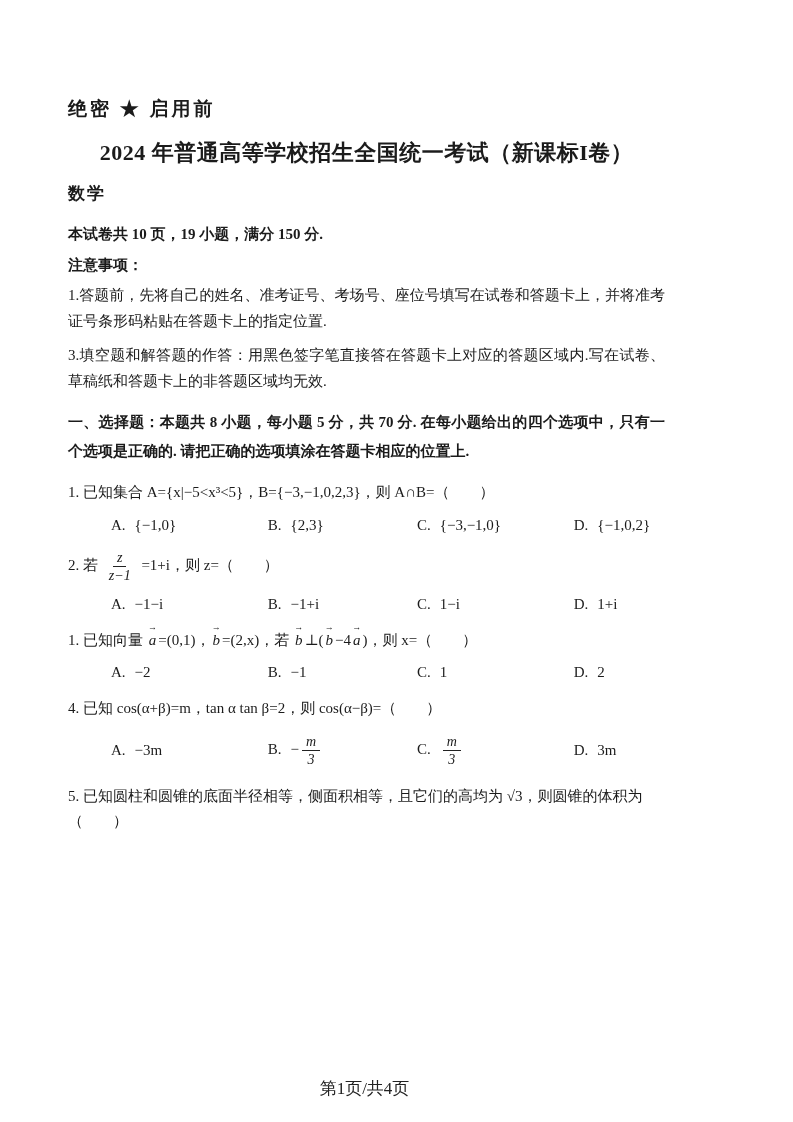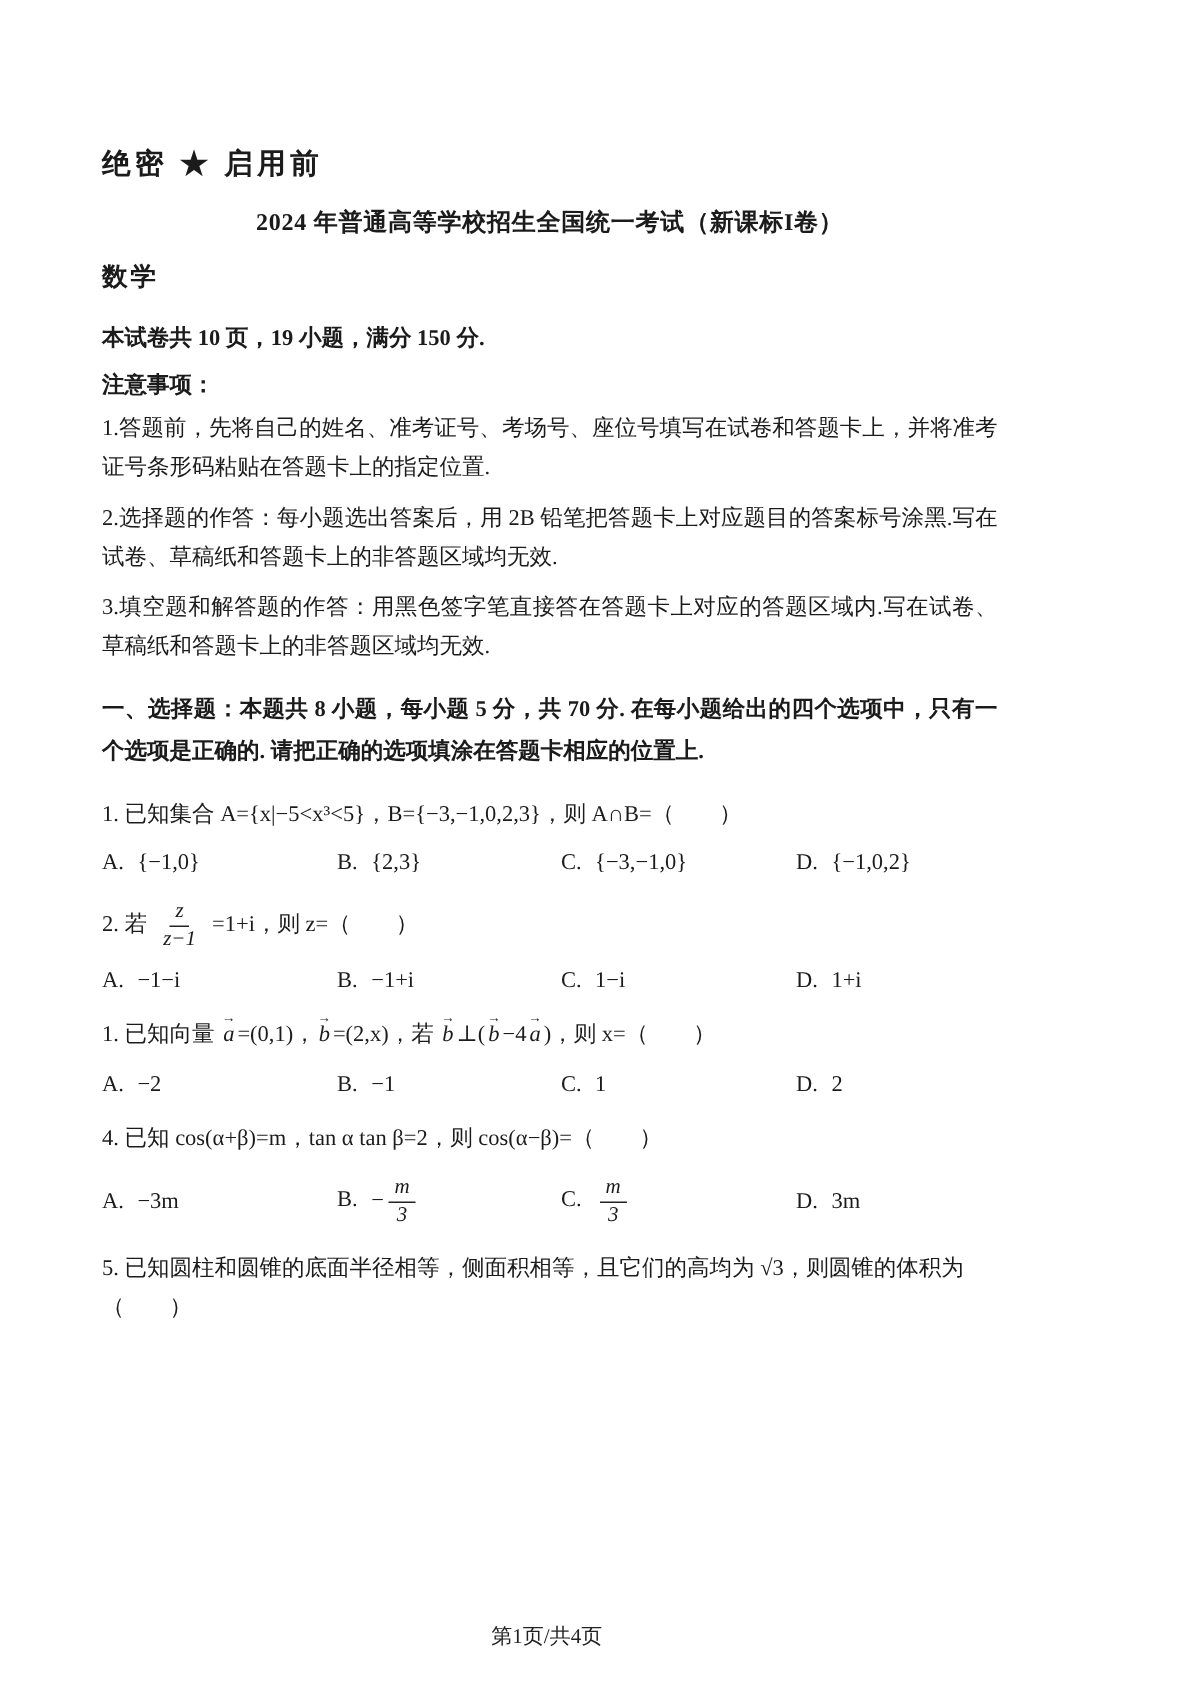--- a/index.html
+++ b/index.html
@@ -4,57 +4,56 @@
 <style>
   * { margin:0; padding:0; box-sizing:border-box; }
   html,body { background:#ffffff; }
   .page {
     width:729px; height:1122px; background:#ffffff; color:#1b1b1b;
     font-family:"Liberation Serif","DejaVu Serif",serif;
     font-size:15px; position:relative; padding:96px 64px 0 68px;
     overflow:hidden;
   }
   .secret { font-size:19px; font-weight:bold; letter-spacing:3px; }
-  .title  { text-align:center; font-size:16px; font-weight:bold; margin-top:16px; letter-spacing:0.5px; }
+  .title  { text-align:center; font-size:22px; font-weight:bold; margin-top:16px; letter-spacing:0.5px; }
   .subject{ font-size:17px; font-weight:bold; margin-top:14px; letter-spacing:2px; }
   .info   { font-weight:bold; margin-top:20px; }
   .notice-title { font-weight:bold; margin-top:12px; }
   .notice { line-height:1.75; margin-top:7px; text-align:justify; }
   .section-title { font-weight:bold; line-height:1.9; margin-top:14px; text-align:justify; }
   .question { margin-top:15px; }
   .stem { line-height:1.7; }
   .options { display:grid; grid-template-columns:1.05fr 1fr 1.05fr 0.9fr; margin-top:11px; align-items:center; }
-  .opt { white-space:nowrap; }
+  .opt { white-space:nowrap;margin-left:43px; }
   .opt-label { margin-right:9px; }
   .frac { display:inline-flex; flex-direction:column; align-items:center; vertical-align:middle;
           line-height:1.25; font-style:italic; margin:0 3px; text-align:center; font-size:14px; }
   .frac .num { border-bottom:1px solid #222; padding:0 4px; }
   .frac .den { padding:0 4px; }
   .vec { font-style:italic; position:relative; margin:0 2px; display:inline-block; }
   .vec::after { content:"\2192"; position:absolute; left:50%; transform:translateX(-50%);
                 top:-0.8em; font-size:0.6em; font-style:normal; }
-  .footer { position:absolute; bottom:22px; left:0; right:0; text-align:center; font-size:14px; color:#222; }
+  .footer { position:absolute; bottom:22px; left:0; right:0; text-align:center; font-size:17px; color:#222; }
 </style>
 </head>
 <body>
 
 <div class="page">
 
   <div class="secret">绝密 ★ 启用前</div>
 
   <div class="title">2024 年普通高等学校招生全国统一考试（新课标I卷）</div>
 
   <div class="subject">数学</div>
 
   <p class="info">本试卷共 10 页，19 小题，满分 150 分.</p>
 
   <p class="notice-title">注意事项：</p>
 
   <p class="notice">1.答题前，先将自己的姓名、准考证号、考场号、座位号填写在试卷和答题卡上，并将准考证号条形码粘贴在答题卡上的指定位置.</p>
-  <p class="notice">2.选择题的作答：每小题选出答案后，用 2B 铅笔把答题卡上对应题目的答案标号涂黑.写在试卷、草稿纸和答题卡上的非答题区域均无效.</p>
   <p class="notice">3.填空题和解答题的作答：用黑色签字笔直接答在答题卡上对应的答题区域内.写在试卷、草稿纸和答题卡上的非答题区域均无效.</p>
 
   <p class="section-title">一、选择题：本题共 8 小题，每小题 5 分，共 70 分. 在每小题给出的四个选项中，只有一个选项是正确的.  请把正确的选项填涂在答题卡相应的位置上.</p>
 
   <div class="question">
     <p class="stem">
       <span>1. 已知集合 A={x|−5&lt;x³&lt;5}，B={−3,−1,0,2,3}，则 A∩B=（　　）</span>
     </p>
     <div class="options">
       <div class="opt"><span class="opt-label">A.</span><span class="opt-text">{−1,0}</span></div>

